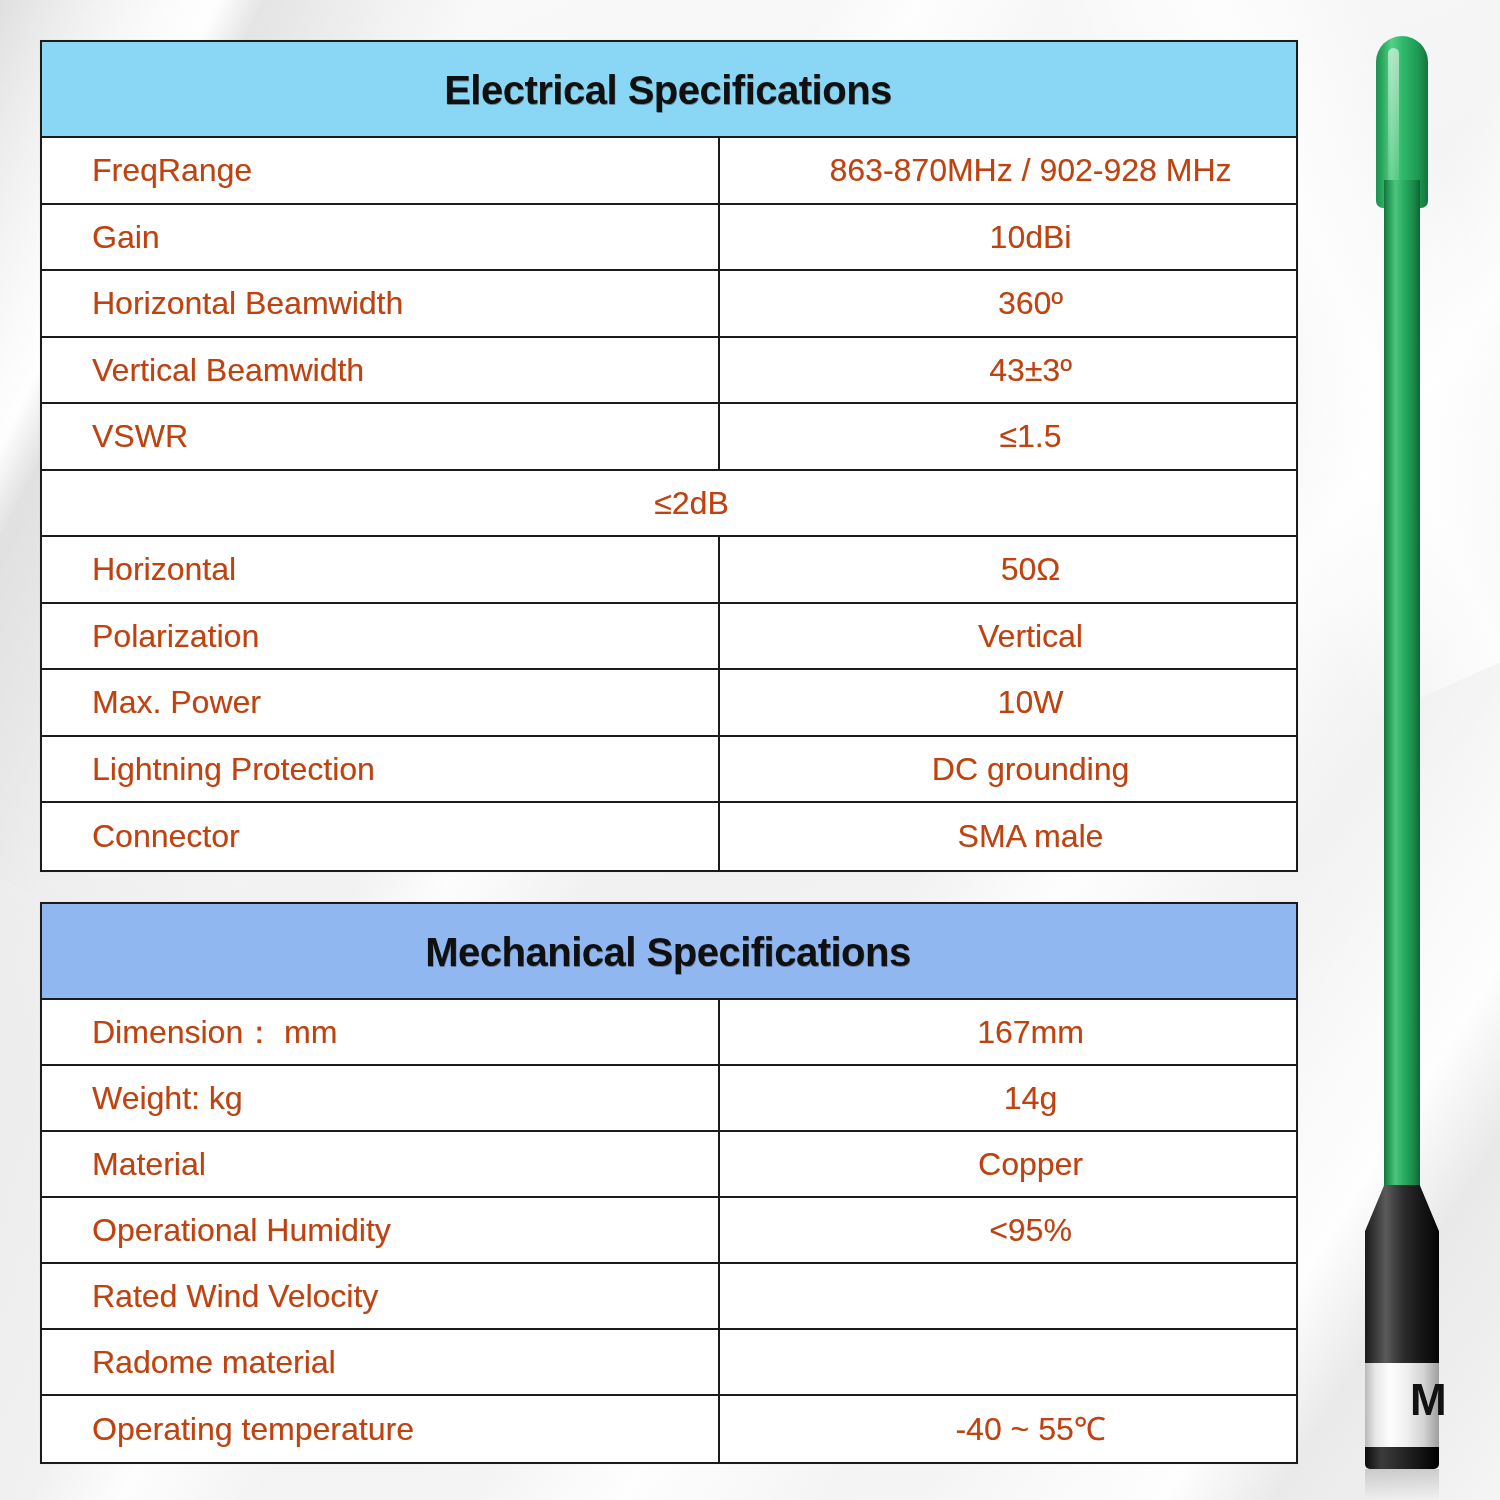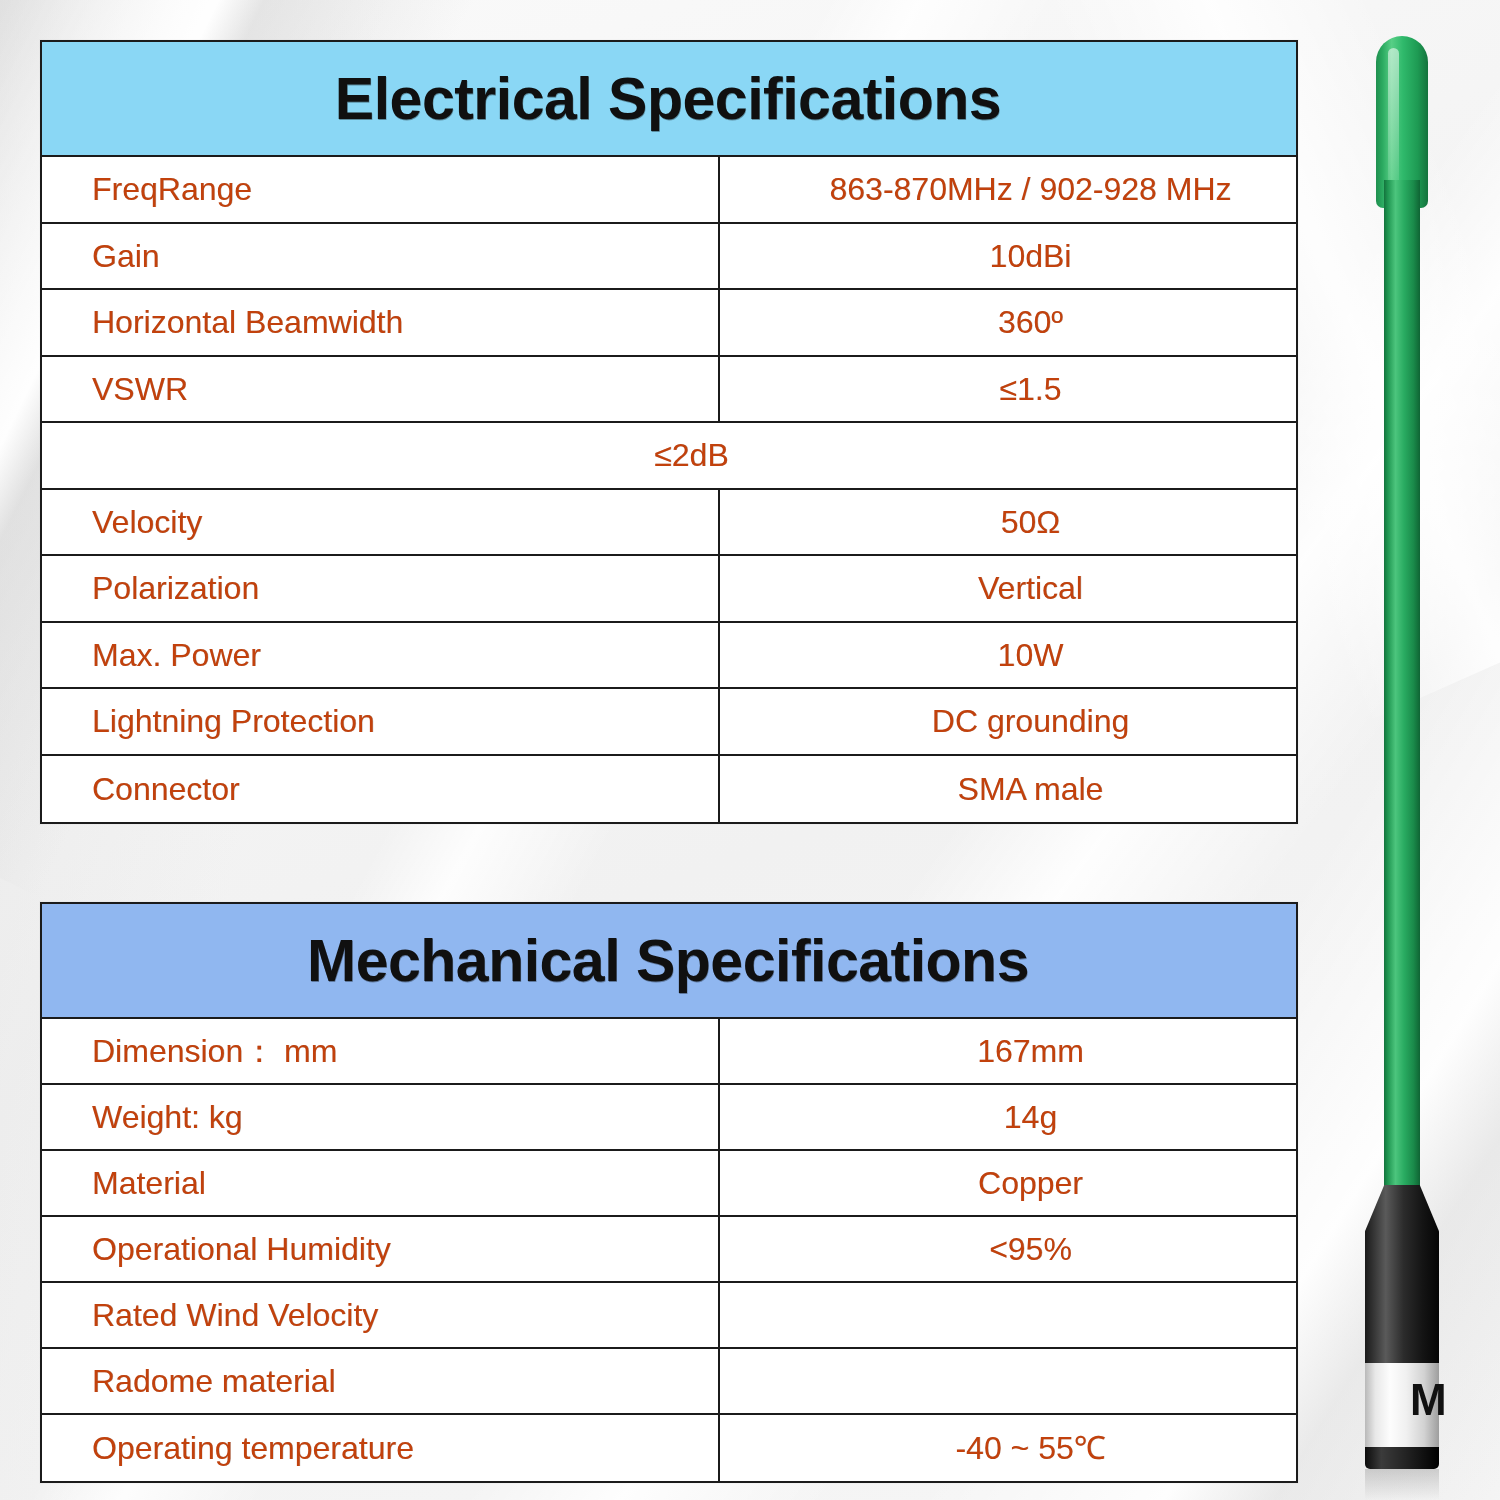--- a/index.html
+++ b/index.html
@@ -63,21 +63,21 @@
     z-index: 3;
     box-shadow: 0 0 0 1px rgba(0,0,0,0.02);
   }
 
   #electrical-specifications-table { top: 40px; }
   #mechanical-specifications-table { top: 902px; }
 
   .spec-header {
     text-align: center;
     font-weight: bold;
-    font-size: 59px;
+    font-size: 40px;
     letter-spacing: -0.5px;
     color: #101010;
     line-height: 1;
     padding: 28px 2px 26px 0;
     border-bottom: 2px solid #1b1b1b;
     text-shadow: 0.5px 0.5px 0 rgba(0,0,0,0.35);
   }
   #electrical-header { background: #8ad7f5; }
   #mechanical-header { background: #90b7f0; }
 
@@ -252,28 +252,32 @@
       </div>
       <div class="spec-row">
         <div class="cell-label">Gain</div>
         <div class="cell-value">10dBi</div>
       </div>
       <div class="spec-row">
         <div class="cell-label">Horizontal Beamwidth</div>
         <div class="cell-value">360º</div>
       </div>
       <div class="spec-row">
+        <div class="cell-label">Vertical Beamwidth</div>
+        <div class="cell-value">43±3º</div>
+      </div>
+      <div class="spec-row">
         <div class="cell-label">VSWR</div>
         <div class="cell-value">≤1.5</div>
       </div>
       <div class="spec-row">
         <div class="cell-value">≤2dB</div>
       </div>
       <div class="spec-row">
-        <div class="cell-label">Velocity</div>
+        <div class="cell-label">Horizontal</div>
         <div class="cell-value">50Ω</div>
       </div>
       <div class="spec-row">
         <div class="cell-label">Polarization</div>
         <div class="cell-value">Vertical</div>
       </div>
       <div class="spec-row">
         <div class="cell-label">Max. Power</div>
         <div class="cell-value">10W</div>
       </div>

